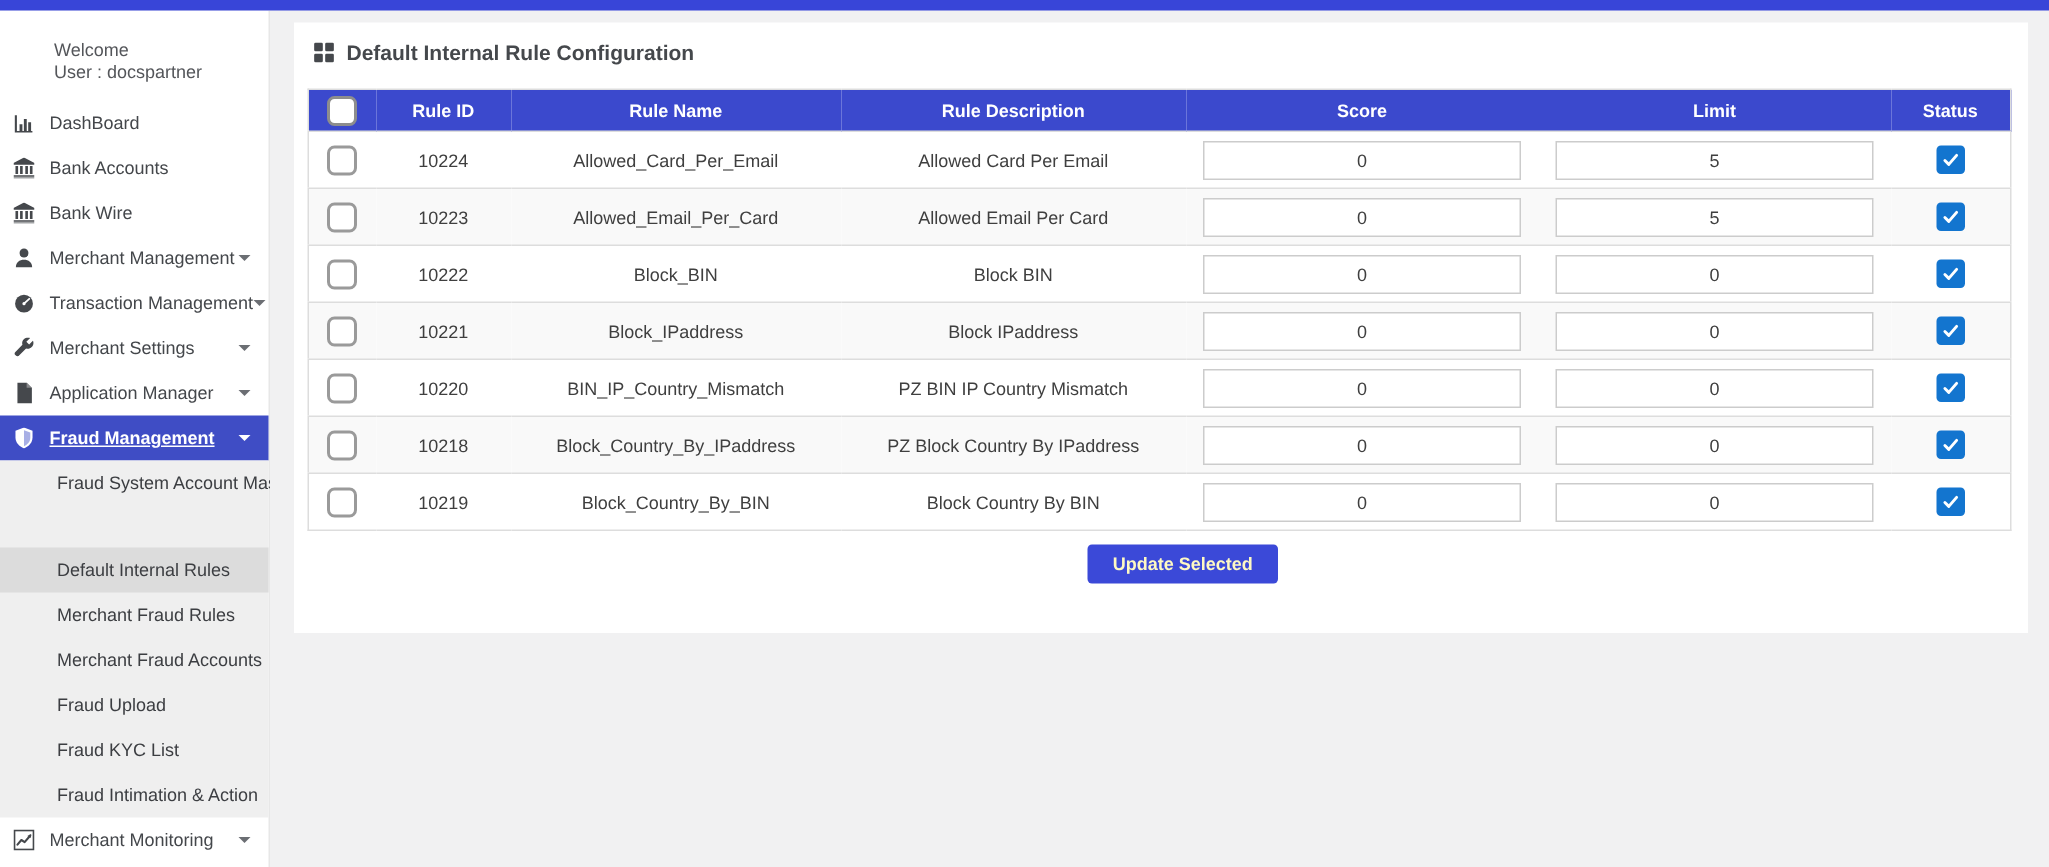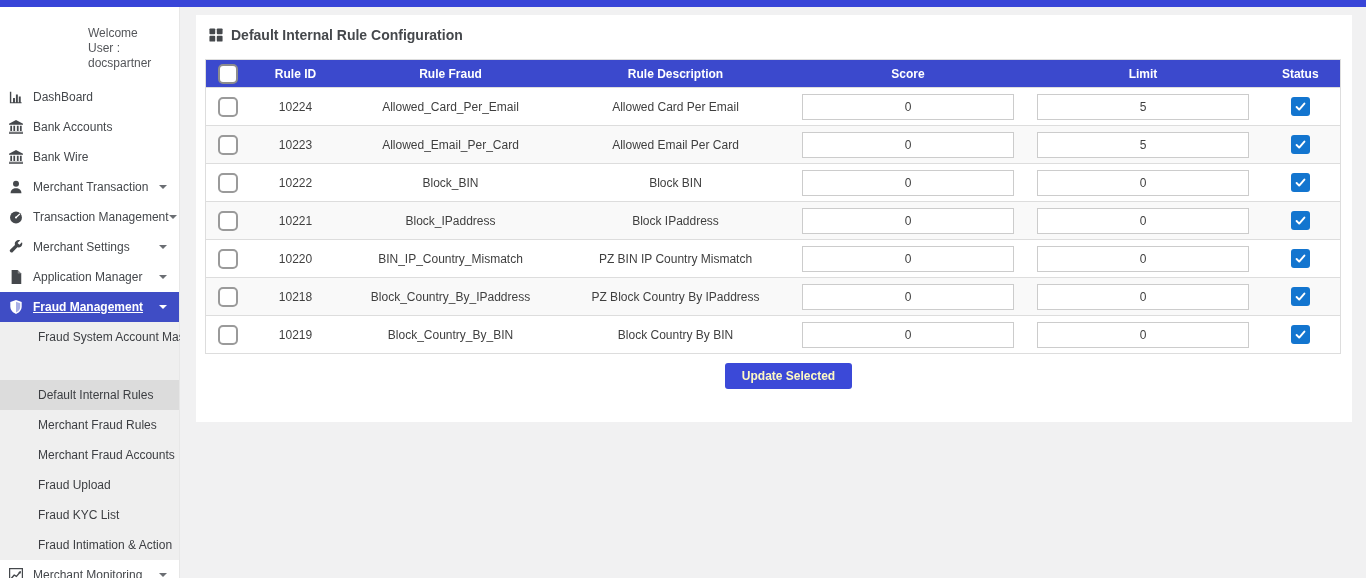--- a/index.html
+++ b/index.html
@@ -3,21 +3,21 @@
 <meta charset="utf-8">
 <style>
   * { margin:0; padding:0; box-sizing:border-box; }
   html,body { width:1366px; height:578px; font-family:"Liberation Sans", sans-serif; background:#f1f1f2; overflow:hidden; }
 
   
   .topbar { position:absolute; top:0; left:0; width:1366px; height:7px; background:#3845d8; z-index:20; }
 
   
   .sidebar { position:absolute; top:7px; left:0; width:180px; height:571px; background:#ffffff; border-right:1px solid #e7e7e7; }
-  .welcome { padding:19px 0 0 88px; font-size:12px; line-height:15px; color:#54565a; }
+  .welcome { padding:19px 0 0 36px; font-size:12px; line-height:15px; color:#54565a; }
   .sb-menu { margin-top:11px; }
   .sb-item { height:30px; display:flex; align-items:center; padding:0 12px 0 8px; cursor:pointer; color:#44474b; }
   .sb-icon { width:15px; height:15px; display:inline-flex; align-items:center; justify-content:center; margin-right:10px; color:#45484c; flex:0 0 15px; }
   .sb-icon svg { width:14px; height:14px; }
   .sb-label { font-size:12px; white-space:nowrap; }
   .caret { margin-left:auto; width:0; height:0; border-left:4px solid transparent; border-right:4px solid transparent; border-top:4px solid #6b6e73; }
   .sb-item.active { background:#3f4dc5; color:#ffffff; }
   .sb-item.active .sb-icon { color:#ffffff; }
   .sb-item.active .sb-label { font-weight:bold;text-decoration:underline; }
   .sb-item.active .caret { border-top-color:#ffffff; }
@@ -87,21 +87,21 @@
       <span class="sb-label">Bank Wire</span>
     </div>
 
     <div class="sb-item">
       <span class="sb-icon">
         <svg viewBox="0 0 16 16">
             <circle cx="8" cy="4.2" r="3.4" fill="currentColor"></circle>
             <path fill="currentColor" d="M1.8 15c0-3.6 2.7-5.6 6.2-5.6s6.2 2 6.2 5.6z"></path>
           </svg>
       </span>
-      <span class="sb-label">Merchant Transaction</span>
+      <span class="sb-label">Merchant Management</span>
       <span class="caret"></span>
     </div>
 
     <div class="sb-item">
       <span class="sb-icon">
         <svg viewBox="0 0 16 16">
             <circle cx="8" cy="8.5" r="6.8" fill="currentColor"></circle>
             <line x1="8" y1="8.5" x2="12" y2="4.8" stroke="#ffffff" stroke-width="1.4" stroke-linecap="round"></line>
             <circle cx="8" cy="8.5" r="1.2" fill="#ffffff"></circle>
           </svg>
@@ -189,21 +189,21 @@
           <col style="width:220px">
           <col style="width:230px">
           <col style="width:235px">
           <col style="width:235px">
           <col style="width:80px">
       </colgroup>
       <thead>
         <tr>
           <th><span class="cb cb-header"></span></th>
           <th>Rule ID</th>
-          <th>Rule Fraud</th>
+          <th>Rule Name</th>
           <th>Rule Description</th>
           <th>Score</th>
           <th>Limit</th>
           <th>Status</th>
         </tr>
       </thead>
       <tbody>
         <tr>
           <td><span class="cb" aria-checked="false"></span></td>
           <td>10224</td>

